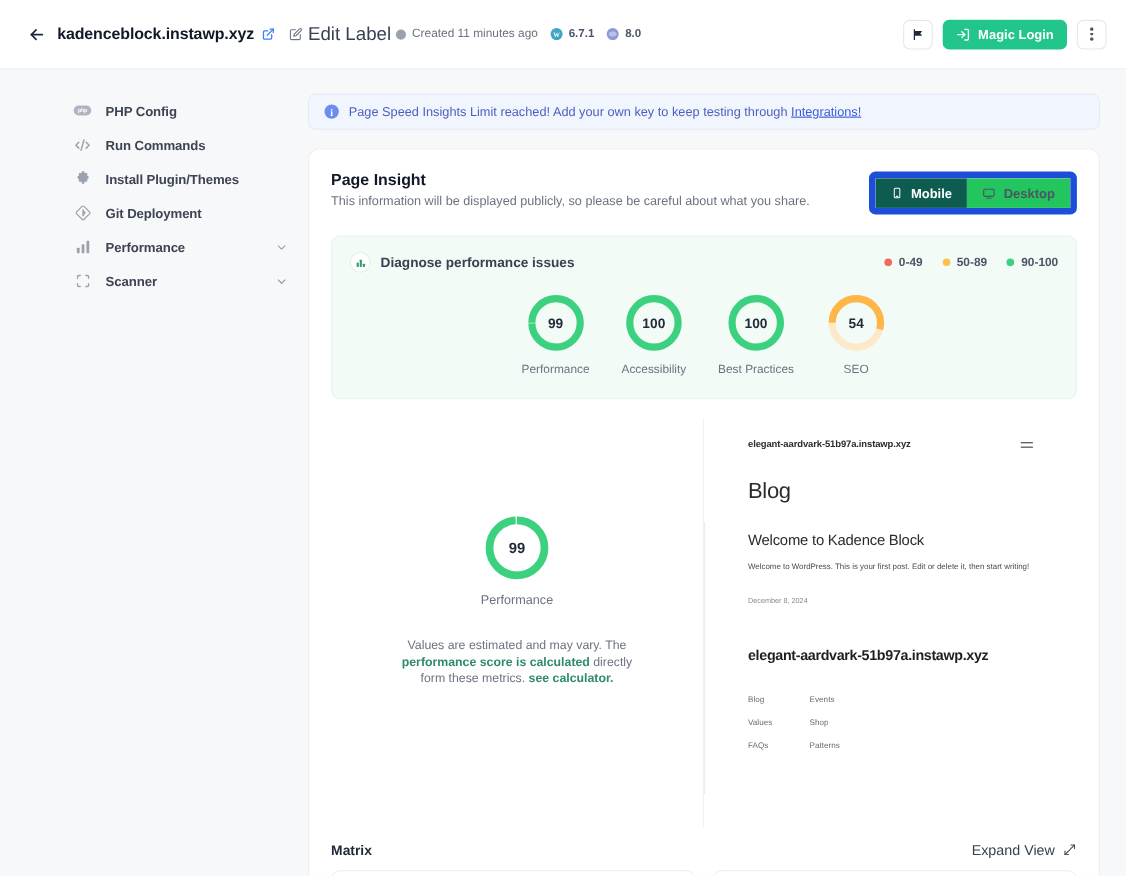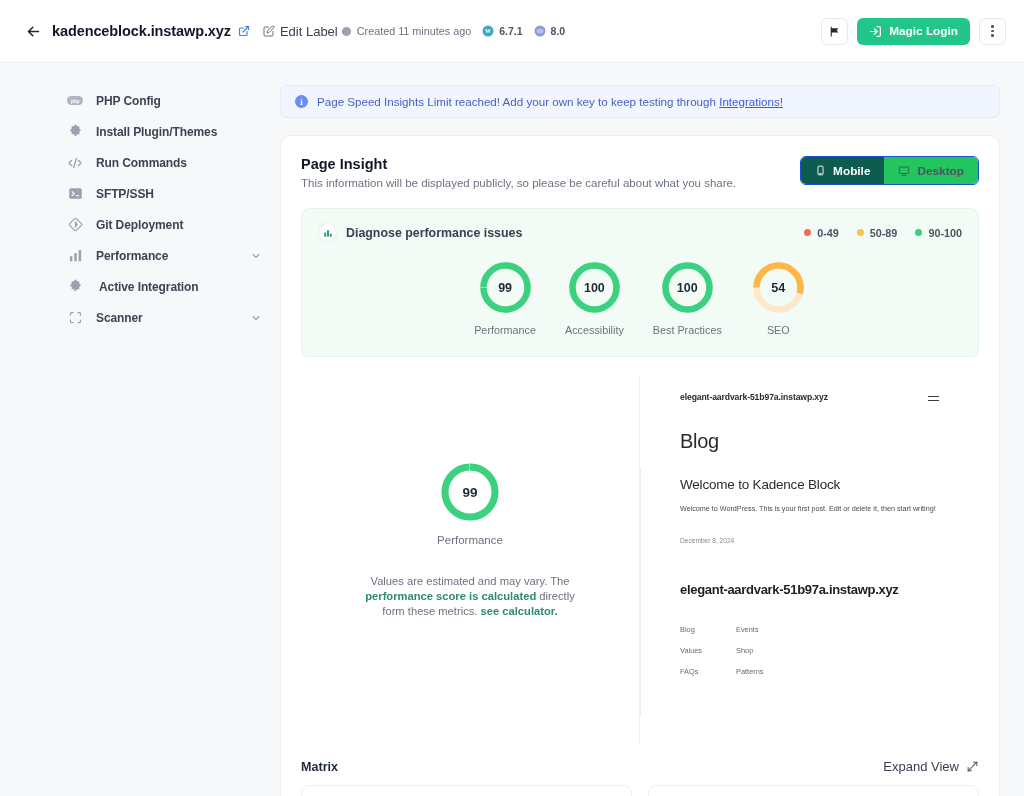--- a/index.html
+++ b/index.html
@@ -29,21 +29,21 @@
   .title-row { display: flex; align-items: center; gap: 7px; }
   .site-title {
     font-size: 14.5px; font-weight: bold; color: #111827;
     letter-spacing: -0.1px;
   }
   .ext-link { color: #3B82F6; display: flex; align-items: center; cursor: pointer; }
   .edit-label-wrap {
     display: flex; align-items: center; gap: 5px;
     margin-left: 6px; cursor: pointer;
   }
-  .edit-label-txt { font-size: 13px; color: #374151; }
+  .edit-label-txt { font-size: 17px; color: #374151; }
   .meta-row { display: flex; align-items: center; gap: 7px; }
   .meta-item { display: flex; align-items: center; gap: 5px; }
   .meta-text { font-size: 10.8px; color: #6B7280; }
   .meta-text.dark { color: #4B5563; font-weight: bold; font-size: 10.5px; text-align: right;}
 
   .topbar-actions {
     margin-left: auto; display: flex; align-items: center; gap: 9px;
   }
   .icon-btn {
     width: 27px; height: 27px; border: 1px solid #E5E7EB;
@@ -101,21 +101,21 @@
 
   .card {
     background: #fff; border: 1px solid #EDEFF2; border-radius: 10px;
     padding: 20px 20px 0 20px;
   }
   .card-head { display: flex; align-items: flex-start; }
   .page-insight-title { font-size: 14.5px; font-weight: bold; color: #111827; }
   .page-insight-sub { font-size: 11.5px; color: #6B7280; margin-top: 5px; }
 
   .seg {
-    margin-left: auto; display: flex; border: 1px solid #1d4ed8;
+    margin-left: auto; display: flex; border: 6px solid #1d4ed8;
     border-radius: 6px; overflow: hidden; background: #fff;
   }
   .seg-btn {
     display: flex; align-items: center; gap: 7px;
     padding: 0 14px; height: 27px; font-size: 11.8px; font-weight: bold;
     color: #4B5563; cursor: pointer; background: #22c55e; border: none;
   }
   .seg-btn.active { background: #0E5B50; color: #fff; }
 
   
@@ -310,49 +310,39 @@
       <span class="nav-icon">
         <span class="php-pill">
             <span>php</span>
           </span>
       </span>
       <span class="nav-label">PHP Config</span>
     </div>
 
     <div class="nav-item">
       <span class="nav-icon">
-        <svg width="15" height="15" viewBox="0 0 24 24" fill="currentColor">
-            <path d="M10 2a2.2 2.2 0 0 1 4 0v1.5h3.2c.6 0 1 .4 1 1V8H19a2.2 2.2 0 0 1 0 4h-.8v3.4c0 .6-.4 1-1 1H14V18a2.2 2.2 0 0 1-4 0v-1.6H6.8c-.6 0-1-.4-1-1V12H5a2.2 2.2 0 0 1 0-4h.8V4.5c0-.6.4-1 1-1H10z"></path>
-          </svg>
-      </span>
-      <span class="nav-label">Install Plugin/Themes</span>
-    </div>
-
-    <div class="nav-item">
-      <span class="nav-icon">
         <svg width="16" height="16" viewBox="0 0 24 24" fill="none" stroke="currentColor" stroke-width="2" stroke-linecap="round" stroke-linejoin="round">
             <polyline points="7 8 3 12 7 16"></polyline>
             <polyline points="17 8 21 12 17 16"></polyline>
             <line x1="14" y1="5" x2="10" y2="19"></line>
           </svg>
       </span>
       <span class="nav-label">Run Commands</span>
     </div>
 
-
     <div class="nav-item">
       <span class="nav-icon">
-        <svg width="15" height="15" viewBox="0 0 24 24">
-            <rect x="2" y="3.5" width="20" height="17" rx="2.5" fill="currentColor"></rect>
-            <polyline points="6.5 9 10 12.2 6.5 15.4" fill="none" stroke="#fff" stroke-width="1.8" stroke-linecap="round" stroke-linejoin="round"></polyline>
-            <line x1="12.5" y1="15.6" x2="17.5" y2="15.6" stroke="#fff" stroke-width="1.8" stroke-linecap="round"></line>
-          </svg>
-      </span>
-      <span class="nav-label">SFTP/SSH</span>
-    </div>
+        <svg width="15" height="15" viewBox="0 0 24 24" fill="currentColor">
+            <path d="M10 2a2.2 2.2 0 0 1 4 0v1.5h3.2c.6 0 1 .4 1 1V8H19a2.2 2.2 0 0 1 0 4h-.8v3.4c0 .6-.4 1-1 1H14V18a2.2 2.2 0 0 1-4 0v-1.6H6.8c-.6 0-1-.4-1-1V12H5a2.2 2.2 0 0 1 0-4h.8V4.5c0-.6.4-1 1-1H10z"></path>
+          </svg>
+      </span>
+      <span class="nav-label">Install Plugin/Themes</span>
+    </div>
+
+
 
     <div class="nav-item">
       <span class="nav-icon">
         <svg width="15" height="15" viewBox="0 0 24 24" fill="none" stroke="currentColor" stroke-width="1.8">
             <rect x="4.4" y="4.4" width="15.2" height="15.2" rx="2" transform="rotate(45 12 12)"></rect>
             <path d="M12 7.2 L12 16.8" stroke-width="2"></path>
             <path d="M12 7.2 L16 12 L12 16.8 Z" fill="currentColor" stroke="none"></path>
           </svg>
       </span>
       <span class="nav-label">Git Deployment</span>
@@ -367,28 +357,20 @@
           </svg>
       </span>
       <span class="nav-label">Performance</span>
       <span class="nav-chevron">
         <svg width="12" height="12" viewBox="0 0 24 24" fill="none" stroke="currentColor" stroke-width="2.2" stroke-linecap="round" stroke-linejoin="round">
             <polyline points="6 9 12 15 18 9"></polyline>
           </svg>
       </span>
     </div>
 
-    <div class="nav-item">
-      <span class="nav-icon">
-        <svg width="15" height="15" viewBox="0 0 24 24" fill="currentColor">
-            <path d="M10 2a2.2 2.2 0 0 1 4 0v1.5h3.2c.6 0 1 .4 1 1V8H19a2.2 2.2 0 0 1 0 4h-.8v3.4c0 .6-.4 1-1 1H14V18a2.2 2.2 0 0 1-4 0v-1.6H6.8c-.6 0-1-.4-1-1V12H5a2.2 2.2 0 0 1 0-4h.8V4.5c0-.6.4-1 1-1H10z"></path>
-          </svg>
-      </span>
-      <span class="nav-label" style="margin-left:3px;">Active Integration</span>
-    </div>
 
     <div class="nav-item">
       <span class="nav-icon">
         <svg width="15" height="15" viewBox="0 0 24 24" fill="none" stroke="currentColor" stroke-width="2" stroke-linecap="round">
             <path d="M4 8V5.5A1.5 1.5 0 0 1 5.5 4H8"></path>
             <path d="M16 4h2.5A1.5 1.5 0 0 1 20 5.5V8"></path>
             <path d="M20 16v2.5a1.5 1.5 0 0 1-1.5 1.5H16"></path>
             <path d="M8 20H5.5A1.5 1.5 0 0 1 4 18.5V16"></path>
           </svg>
       </span>

